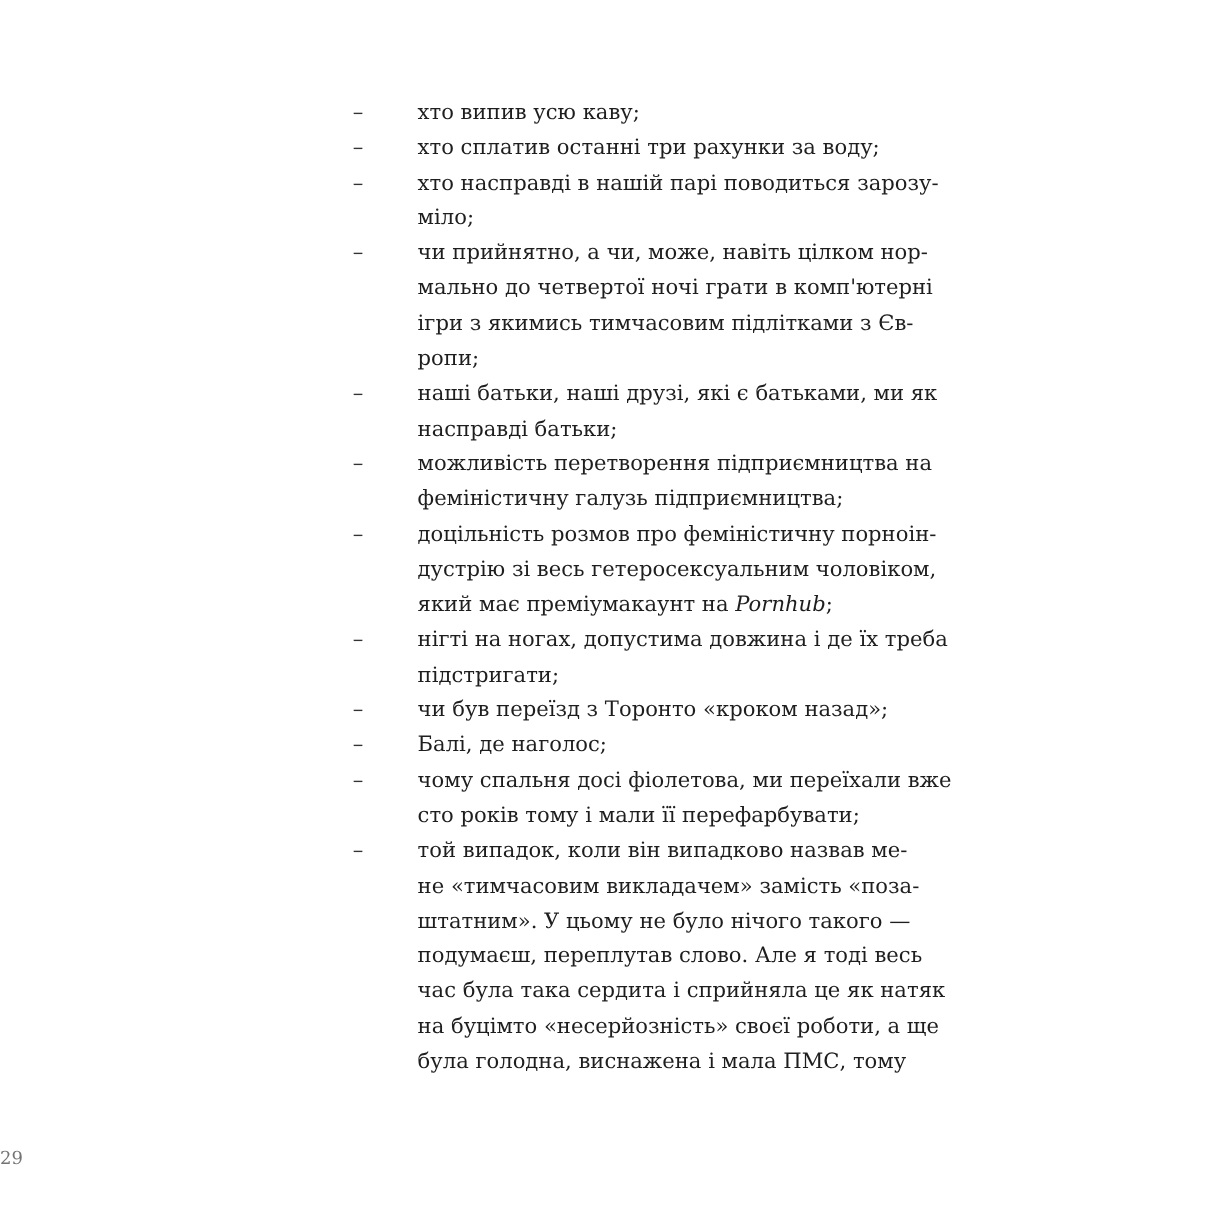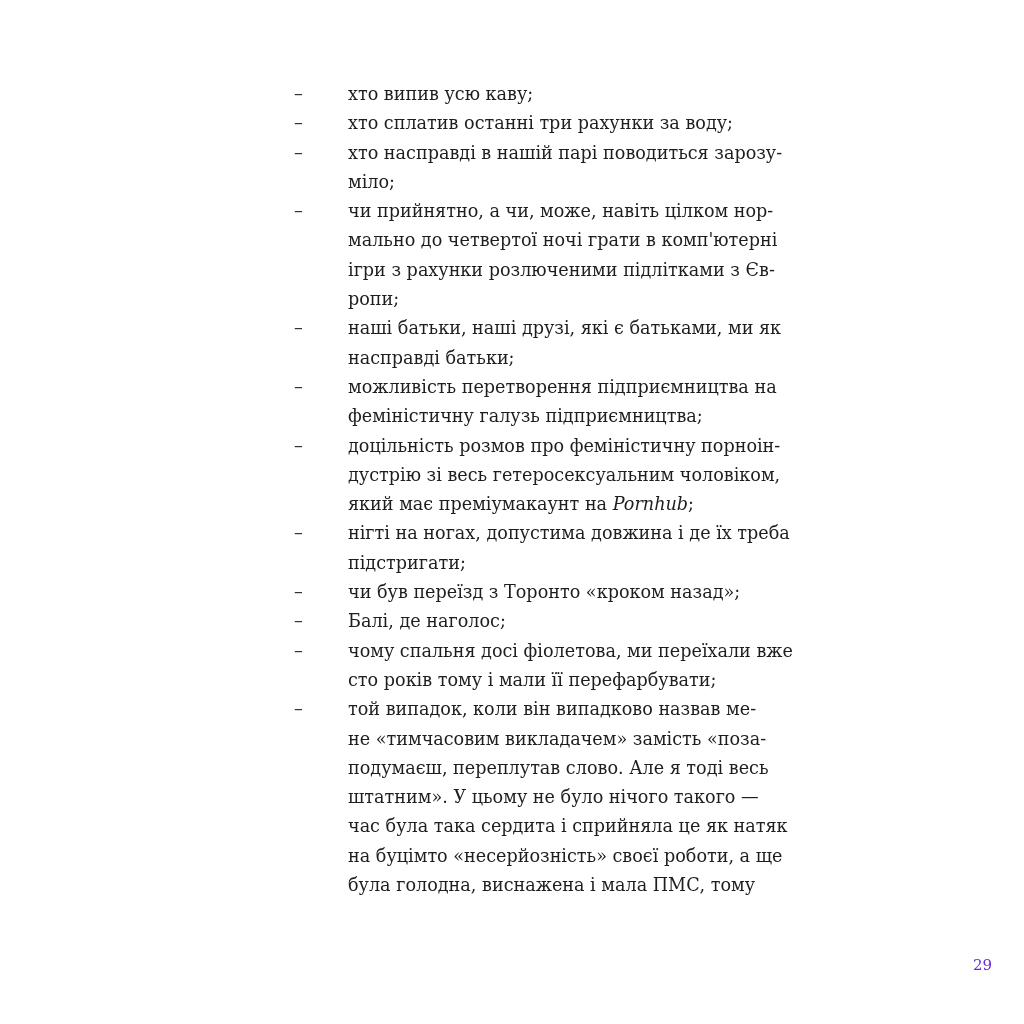--- a/index.html
+++ b/index.html
@@ -9,22 +9,22 @@
     font-family: "DejaVu Serif", "Liberation Serif", serif;
     font-size: 17.6px; line-height: 29.3px; color: #1e1e1e;
   }
   ul.items { list-style: none; margin: 0; padding: 0; }
   li.item { position: relative; padding-left: 30px; text-align: justify; }
   li.item .dash { position: absolute; left: 4px; top: 0; color: #333; }
   .line { display: block; white-space: nowrap; text-align-last: justify; text-align: justify; margin-left: 28px; }
   .line.last { text-align-last: left; }
   em { }
   .page-number {
-    position: absolute; top: 956px; left: 0; width: 992px; text-align: right;
-    font-family: "DejaVu Serif", "Liberation Serif", serif; font-size: 15px; color: #6d28d9;
+    position: absolute; top: 956px; left: 0; width: 992px; text-align: left;
+    font-family: "DejaVu Serif", "Liberation Serif", serif; font-size: 15px; color: #737373;
   }
 </style>
 </head>
 <body>
 
 <div class="page">
   <ul class="items">
     <li class="item">
       <span class="dash">–</span>
       <span class="line last">хто випив усю каву;</span>
@@ -35,21 +35,21 @@
     </li>
     <li class="item">
       <span class="dash">–</span>
       <span class="line">хто насправді в нашій парі поводиться зарозу-</span>
       <span class="line last">міло;</span>
     </li>
     <li class="item">
       <span class="dash">–</span>
       <span class="line">чи прийнятно, а чи, може, навіть цілком нор-</span>
       <span class="line">мально до четвертої ночі грати в комп'ютерні</span>
-      <span class="line">ігри з рахунки розлюченими підлітками з Єв-</span>
+      <span class="line">ігри з якимись тимчасовим підлітками з Єв-</span>
       <span class="line last">ропи;</span>
     </li>
     <li class="item">
       <span class="dash">–</span>
       <span class="line">наші батьки, наші друзі, які є батьками, ми як</span>
       <span class="line last">насправді батьки;</span>
     </li>
     <li class="item">
       <span class="dash">–</span>
       <span class="line">можливість перетворення підприємництва на</span>
@@ -76,22 +76,22 @@
     </li>
     <li class="item">
       <span class="dash">–</span>
       <span class="line">чому спальня досі фіолетова, ми переїхали вже</span>
       <span class="line last">сто років тому і мали її перефарбувати;</span>
     </li>
     <li class="item">
       <span class="dash">–</span>
       <span class="line">той випадок, коли він випадково назвав ме-</span>
       <span class="line">не «тимчасовим викладачем» замість «поза-</span>
+      <span class="line">штатним». У цьому не було нічого такого —</span>
       <span class="line">подумаєш, переплутав слово. Але я тоді весь</span>
-      <span class="line">штатним». У цьому не було нічого такого —</span>
       <span class="line">час була така сердита і сприйняла це як натяк</span>
       <span class="line">на буцімто «несерйозність» своєї роботи, а ще</span>
       <span class="line">була голодна, виснажена і мала ПМС, тому</span>
     </li>
   </ul>
 </div>
 
 <div class="page-number">29</div>
 
 </body></html>

